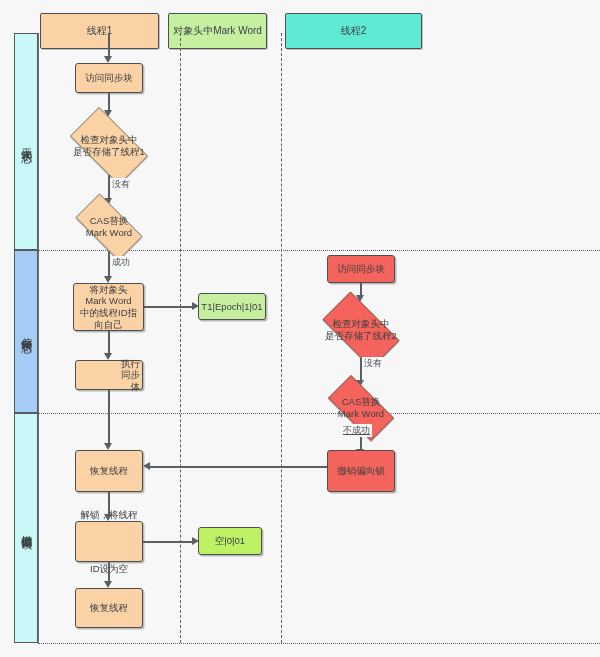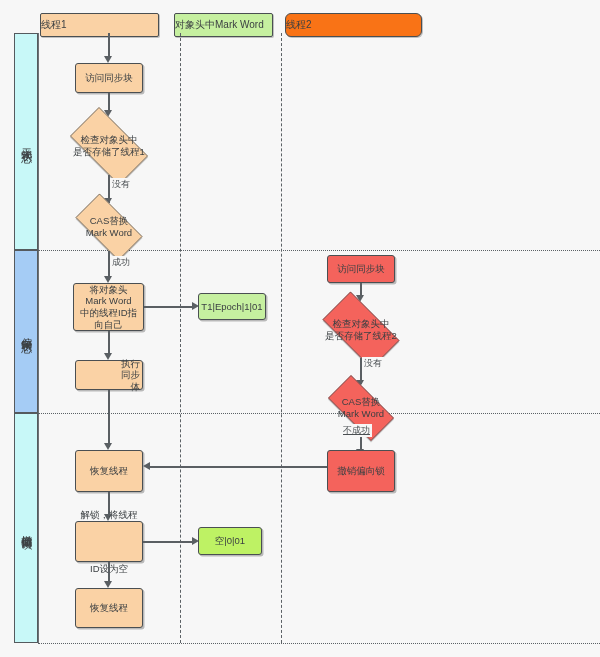--- a/index.html
+++ b/index.html
@@ -45,26 +45,26 @@
   }
   .lane-left-rule {
     position: absolute;
     border-left: 1px solid #6d7276;
     width: 0;
   }
 
   
   .col-header {
     position: absolute;
-    height: 24px;
+    height: 36px;
     border: 1px solid #4a4f52;
     border-radius: 2px;
     display: flex;
     align-items: center;
-    justify-content: flex-start;
+    justify-content: center;
     font-size: 10px;
     color: #3c4043;
     box-shadow: 1px 1px 0 rgba(0,0,0,.22);
   }
 
   
   .node {
     position: absolute;
     display: flex;
     align-items: center;
@@ -138,24 +138,24 @@
   }
 </style>
 </head>
 <body>
 
 <div id="stage">
 
   <div class="col-header" style="left:40px; top:13px; width:119px; background:#fad2a5;">
     <span>线程1</span>
   </div>
-  <div class="col-header" style="left:174px; top:13px; width:99px; background:#c6f0a0;">
+  <div class="col-header" style="left:168px; top:13px; width:99px; background:#c6f0a0;">
     <span>对象头中Mark Word</span>
   </div>
-  <div class="col-header" style="left:285px; top:13px; width:137px; background:#f97316;border-radius:6px;">
+  <div class="col-header" style="left:285px; top:13px; width:137px; background:#5eead4;">
     <span>线程2</span>
   </div>
 
   <div class="lane-band" style="left:14px; top:33px; width:24px; height:217px; background:#c8f8f8;">
     <span class="lane-label">无锁状态</span>
   </div>
   <div class="lane-band" style="left:14px; top:250px; width:24px; height:163px; background:#a5ccf5;">
     <span class="lane-label">偏向锁状态</span>
   </div>
   <div class="lane-band" style="left:14px; top:413px; width:24px; height:230px; background:#c8f8f8;">

